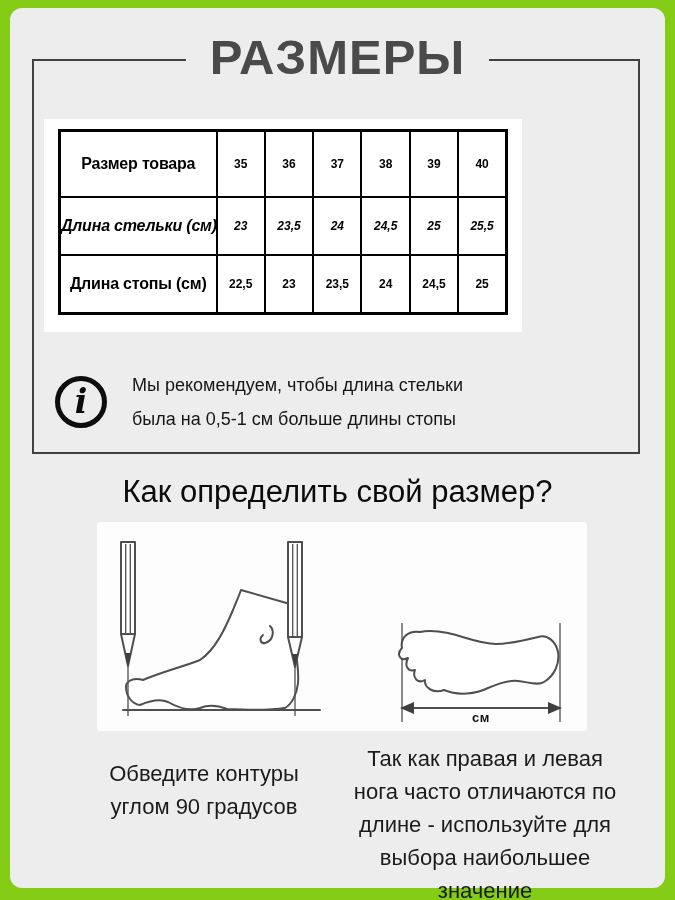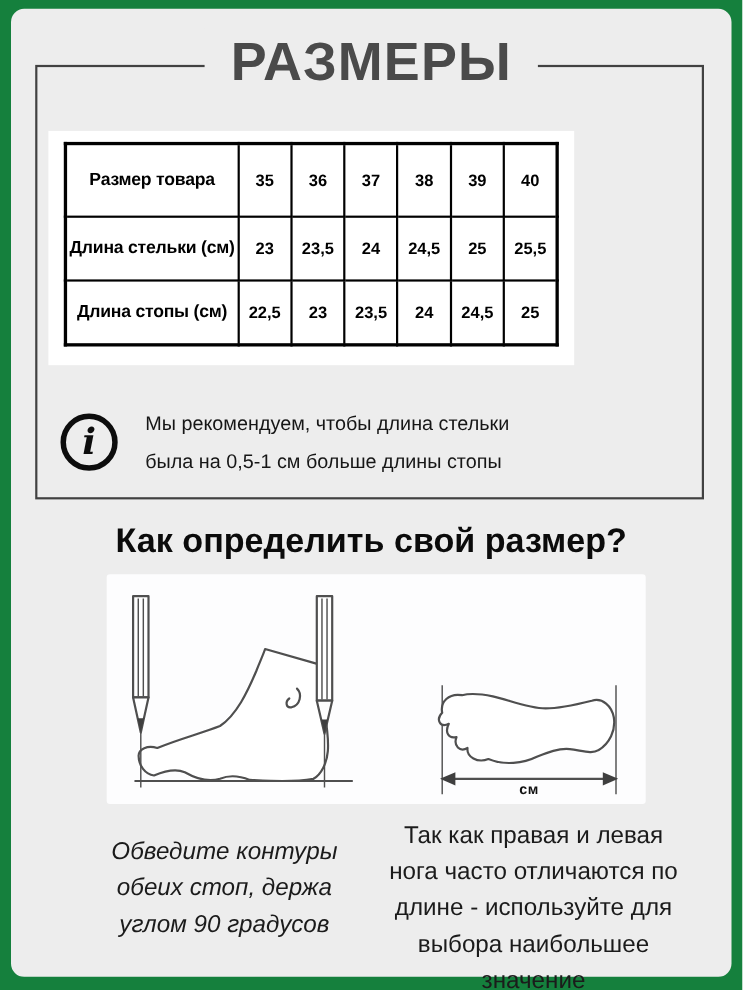--- a/index.html
+++ b/index.html
@@ -1,57 +1,57 @@
 <!DOCTYPE html>
 <html><head>
 <meta charset="utf-8">
 <style>
   html,body{margin:0;padding:0;background:#ffffff;}
-  .page{position:relative;width:675px;height:900px;background:#15803d;overflow:hidden;
+  .page{position:relative;width:675px;height:900px;background:#84cc16;overflow:hidden;
         font-family:"Liberation Sans",sans-serif;}
   .panel{position:absolute;left:10px;top:8px;width:655px;height:880px;background:#ededed;border-radius:12px;}
 
   
   .frame{position:absolute;left:32px;top:59px;width:604px;height:391px;border:2px solid #414141;z-index:1;}
   .title{position:absolute;left:0;top:26px;width:675px;text-align:center;z-index:2;}
   .title span{display:inline-block;background:#ededed;padding:0 24px;font-size:49px;line-height:62px;
               font-weight:bold;color:#4a4a4a;letter-spacing:1px;}
 
   .table-panel{position:absolute;left:44px;top:119px;width:478px;height:213px;background:#ffffff;z-index:3;}
   table.size-table{position:absolute;left:14px;top:10px;width:450px;border-collapse:collapse;table-layout:fixed;
                    border:3px solid #000;}
   table.size-table td{border:2px solid #000;text-align:center;vertical-align:middle;
-                      font-weight:bold;color:#000;font-size:15px;padding:0;overflow:hidden;}
+                      font-weight:bold;color:#000;font-size:12px;padding:0;overflow:hidden;}
   table.size-table col.c-label{width:157px;}
   table.size-table td.lbl{font-size:16px;letter-spacing:-0.2px;white-space:nowrap;}
-  tr.r1 td{height:64px;margin-top:28px;} tr.r2 td{height:56px;} tr.r3 td{height:56px;margin-top:24px;}
+  tr.r1 td{height:64px;margin-top:28px;} tr.r2 td{height:56px;font-style:italic;} tr.r3 td{height:56px;margin-top:24px;}
 
   .note{position:absolute;left:55px;top:352px;width:565px;height:100px;display:flex;align-items:center;gap:25px;z-index:3;}
   .info-icon{flex:0 0 auto;width:42px;height:42px;border:5px solid #0d0d0d;border-radius:50%;
              display:flex;align-items:center;justify-content:center;background:transparent;}
   .info-icon .iglyph{font-family:"DejaVu Serif",serif;font-style:italic;font-weight:bold;
                      font-size:33px;line-height:1;color:#0d0d0d;transform:translateY(-1px);}
   .note-text{font-size:18px;line-height:34px;font-weight:500;color:#161616;}
   .note-text span{display:block;}
 
   .howto-heading{position:absolute;left:0;top:474px;width:675px;text-align:center;
-                 font-size:31px;font-weight:bold;color:#0b0b0b;z-index:1;}
+                 font-size:31px;font-weight:normal;color:#0b0b0b;z-index:1;}
 
   .illus-panel{position:absolute;left:97px;top:522px;width:490px;height:209px;background:#fdfdfe;border-radius:3px;z-index:1;}
   .illus-left{position:absolute;left:10px;top:12px;}
   .illus-right{position:absolute;left:295px;top:78px;}
   .lineart{stroke:#4f4f4f;stroke-width:2;fill:none;stroke-linecap:round;stroke-linejoin:round;}
   .lineart-fill{stroke:#4f4f4f;stroke-width:2;fill:#ffffff;stroke-linejoin:round;}
   .thin{stroke:#4f4f4f;stroke-width:1.3;fill:none;}
   .dark{fill:#3f3f3f;stroke:none;}
   .cm-text{font-family:"Liberation Sans",sans-serif;font-size:13px;font-weight:bold;fill:#111;letter-spacing:0.5px;}
 
   .caption{position:absolute;text-align:center;font-size:22px;line-height:33px;font-weight:500;color:#1b1b1b;z-index:1;}
   .caption span{display:block;}
-  .caption-left{left:58px;top:757px;width:292px;font-style:italic;}
+  .caption-left{left:58px;top:757px;width:292px;}
   .caption-right{left:342px;top:742px;width:286px;}
 </style>
 </head>
 <body>
 
 <div class="page">
   <div class="panel"></div>
 
   <div class="frame"></div>
   <div class="title">
@@ -155,21 +155,20 @@
         <line class="lineart" x1="16" y1="108" x2="162" y2="108"></line>
         <polygon class="dark" points="8,108 22,102 22,114"></polygon>
         <polygon class="dark" points="170,108 156,102 156,114"></polygon>
       </g>
       <text class="cm-text" x="80" y="122">см</text>
     </svg>
   </div>
 
   <div class="caption caption-left">
     <span>Обведите контуры</span>
-    <span>обеих стоп, держа</span>
     <span>углом 90 градусов</span>
   </div>
 
   <div class="caption caption-right">
     <span>Так как правая и левая</span>
     <span>нога часто отличаются по</span>
     <span>длине - используйте для</span>
     <span>выбора наибольшее</span>
     <span>значение</span>
   </div>

